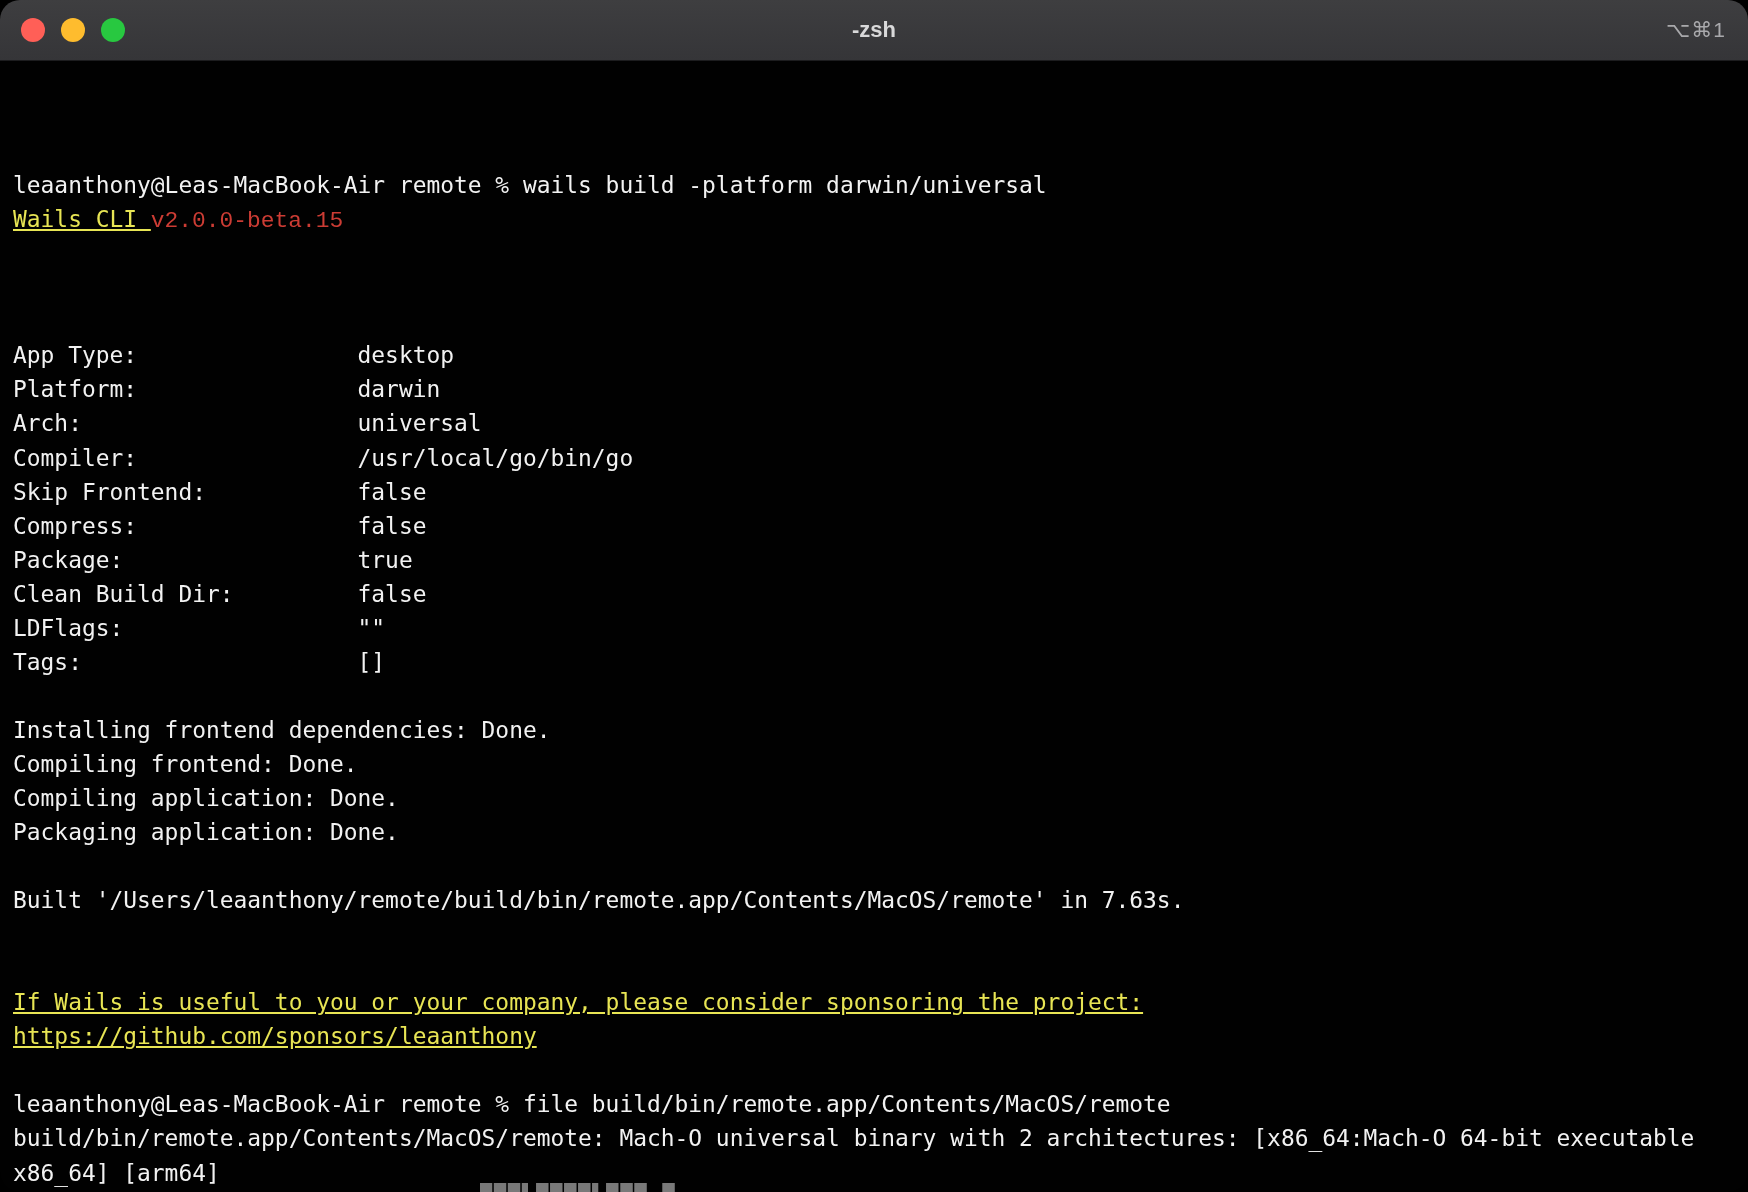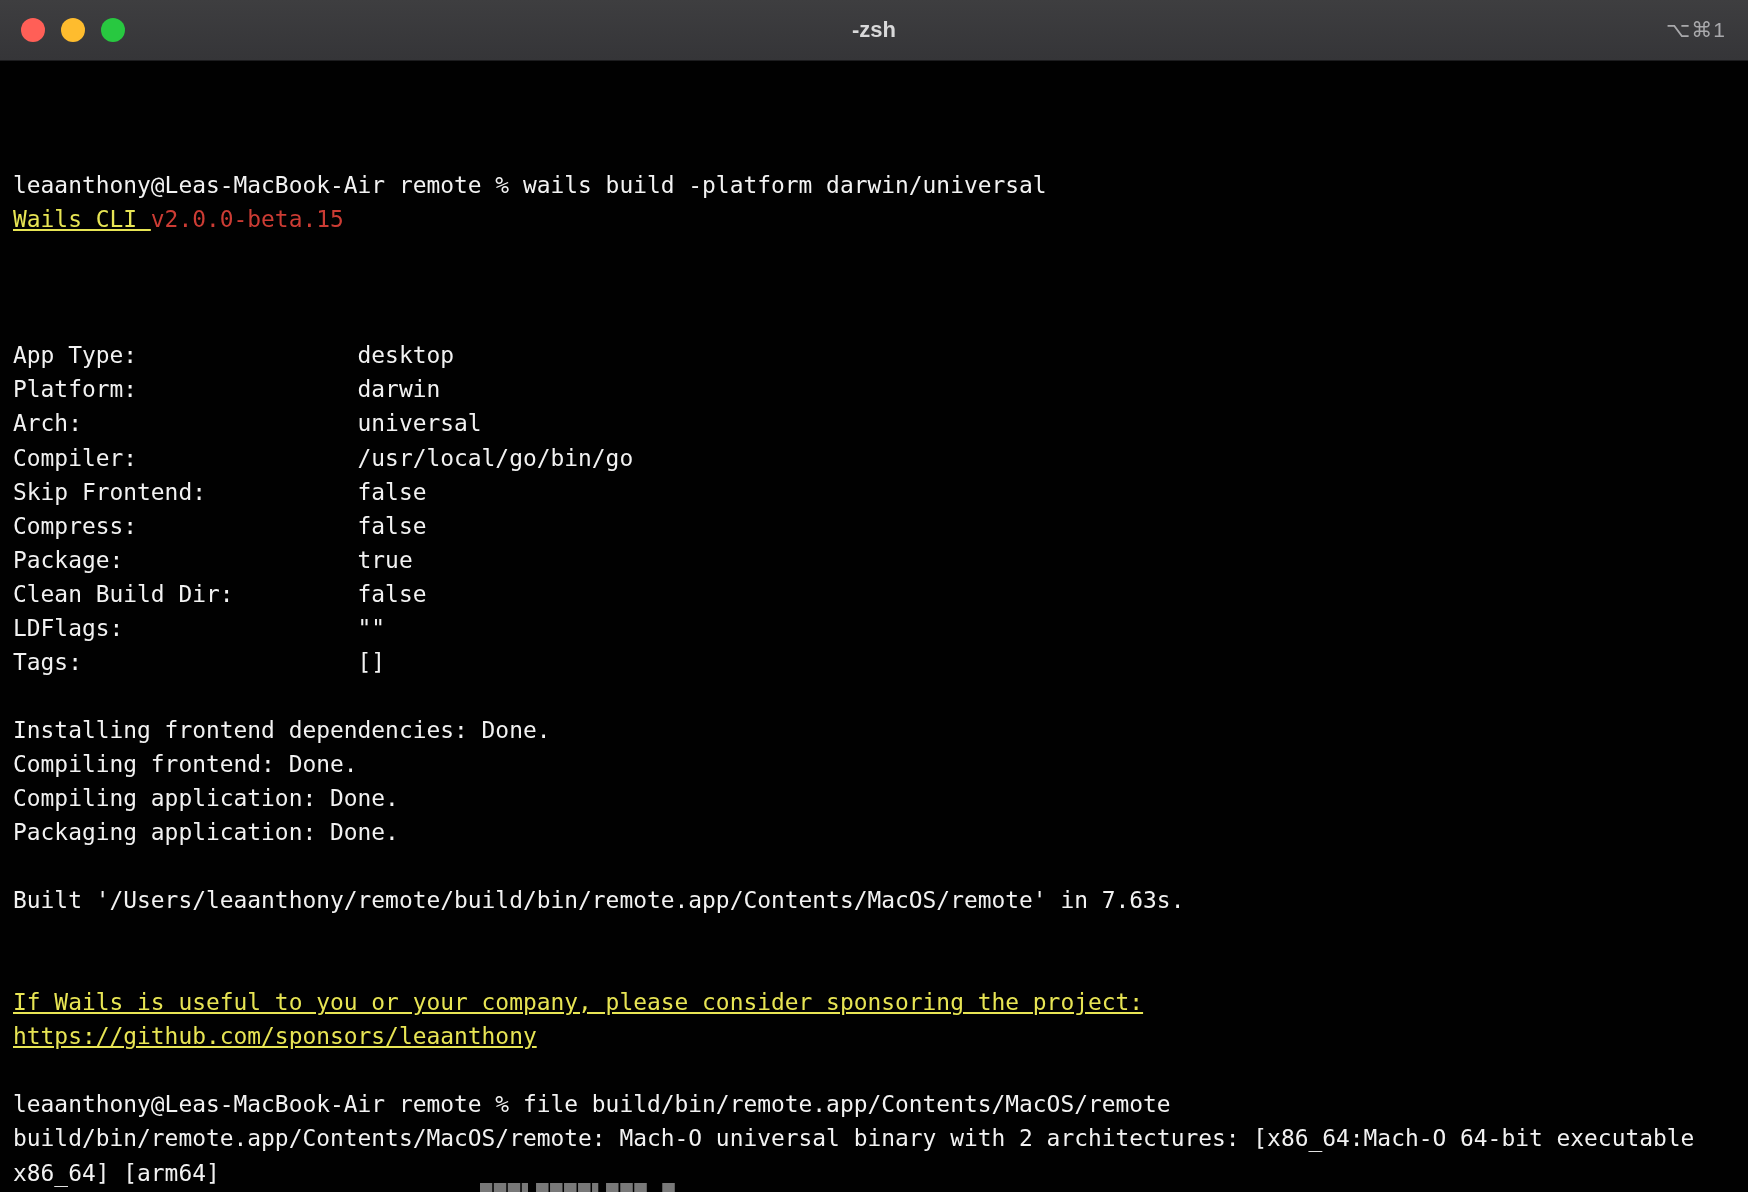--- a/index.html
+++ b/index.html
@@ -7,21 +7,21 @@
     padding: 0;
     background: #000;
     width: 1748px;
     height: 1192px;
     overflow: hidden;
   }
   .window {
     width: 1748px;
     height: 1192px;
     background: var(--bg, #000);
-    border-radius: 0;
+    border-radius: 20px;
     overflow: hidden;
     display: flex;
     flex-direction: column;
     box-sizing: border-box;
   }
   .titlebar {
     flex: 0 0 61px;
     height: 61px;
     background: linear-gradient(var(--titlebar_top, #3e3e40), var(--titlebar_bottom, #353538));
     border-bottom: 1px solid #1c1c1e;
@@ -78,21 +78,21 @@
     white-space: pre;
     overflow: hidden;
     box-sizing: border-box;
   }
   .line {
     height: 34.05px;
     white-space: pre;
   }
   .seg.fg     { color: var(--fg, #f2f2f2); }
   .seg.yellow { color: var(--yellow, #e8e554); text-decoration: underline; }
-  .seg.red    { color: var(--red, #cc3c34); }
+  .seg.red    { color: var(--red, #cc3c34); font-family: Liberation Mono, monospace; }
   .clipped {
     position: absolute;
     left: 480px;
     bottom: 0;
     height: 9px;
     overflow: hidden;
     color: #8f8f8f;
     font-size: 20px;
     line-height: 20px;
     letter-spacing: 2px;

